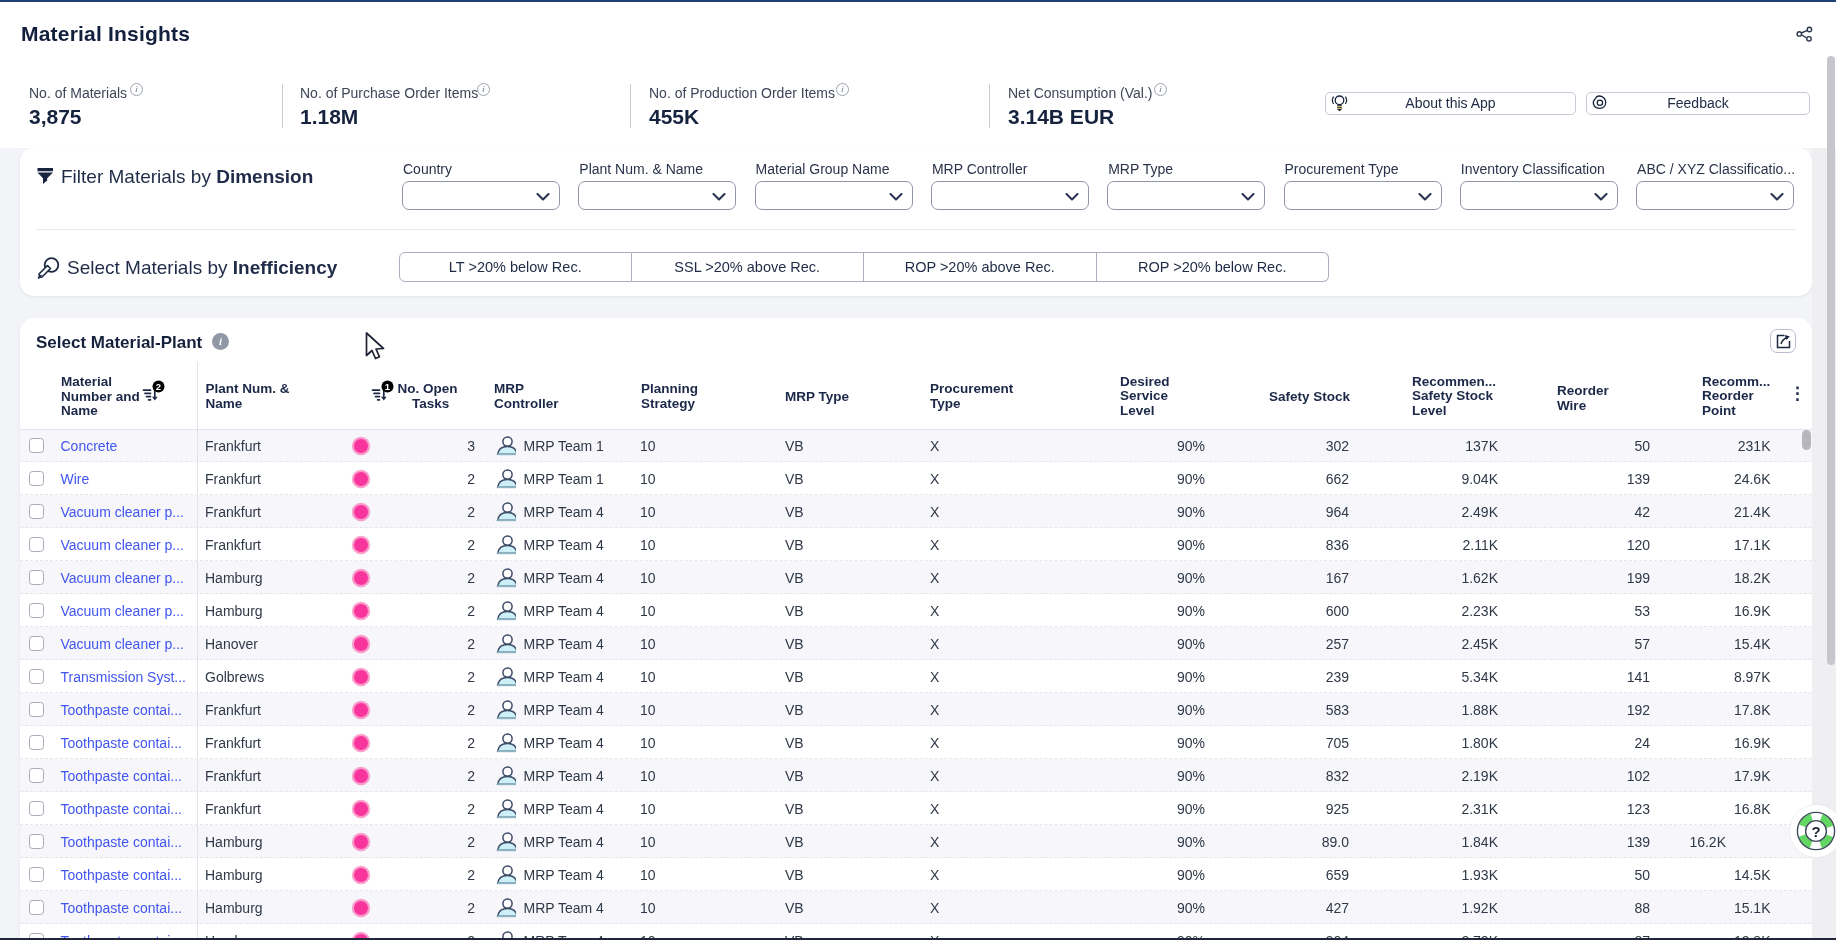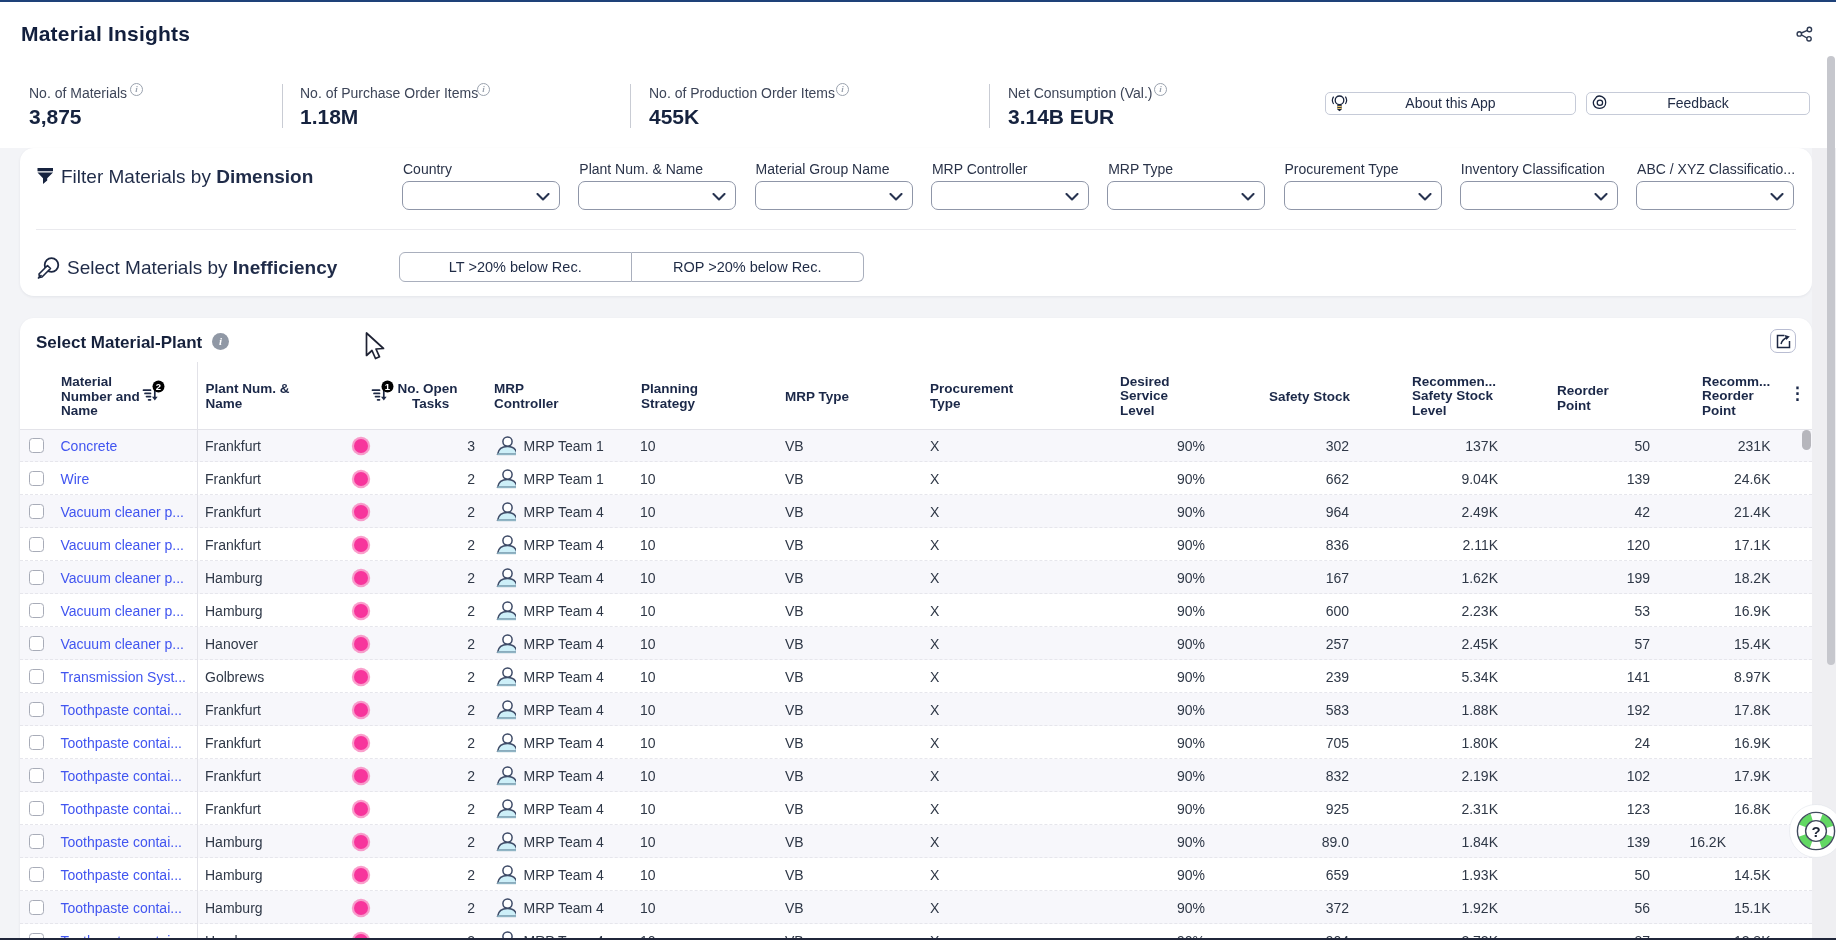--- a/index.html
+++ b/index.html
@@ -146,20 +146,22 @@
 
 <div class="fdiv"></div>
 <svg class="abs" style="left:37px;top:255px" width="25" height="26" viewBox="0 0 25 26">
  <circle cx="14.5" cy="10" r="6.8" fill="none" stroke="#1c2742" stroke-width="1.8"></circle>
  <path d="M2 19 L10.5 10.5 L13.5 13.5 L5 22 L2.5 22.5 Z" fill="#fff" stroke="#1c2742" stroke-width="1.6" stroke-linejoin="round"></path>
  <path d="M1 23.5 L4.5 20" stroke="#1c2742" stroke-width="1.6"></path>
 </svg>
 <div class="ftxt" style="left:67px;top:257px">Select Materials by <b>Inefficiency</b></div>
 <div class="ibtns">
       <span class="ib">LT &gt;20% below Rec.</span>
+      <span class="ib">SSL &gt;20% above Rec.</span>
+      <span class="ib">ROP &gt;20% above Rec.</span>
       <span class="ib">ROP &gt;20% below Rec.</span>
     </div>
 
 <div class="card" style="top:318px;height:652px"></div>
 <div class="t2title">Select Material-Plant</div>
 <div class="t2info">i</div>
 <div class="expbtn">
       <svg width="24" height="22" viewBox="0 0 24 22" style="position:absolute;left:5px;top:4px">
         <g fill="none" stroke="#1c2742" stroke-width="1.5">
           <path d="M8.5 1.5 H1.5 V13.5 H13.5 V7"></path>
@@ -197,21 +199,21 @@
 </svg></div>
 <div class="hc" style="left:397.5px;top:382px;width:62px">No. Open</div>
 <div class="hc" style="left:412px;top:397px">Tasks</div>
 <div class="hc" style="left:494px;top:382px;width:80px">MRP Controller</div>
 <div class="hc" style="left:641px;top:382px;width:70px">Planning Strategy</div>
 <div class="hc" style="left:785px;top:389.5px">MRP Type</div>
 <div class="hc" style="left:930px;top:382px;width:100px">Procurement Type</div>
 <div class="hc" style="left:1120px;top:374.5px;width:60px">Desired Service Level</div>
 <div class="hc" style="left:1260px;top:389.5px;width:90px;text-align:right;white-space:nowrap">Safety Stock</div>
 <div class="hc" style="left:1412px;top:374.5px;width:90px">Recommen... Safety Stock Level</div>
-<div class="hc" style="left:1557px;top:384px;width:60px">Reorder Point</div>
+<div class="hc" style="left:1557px;top:384px;width:60px">Reorder Wire</div>
 <div class="hc" style="left:1702px;top:374.5px;width:75px">Recomm... Reorder Point</div>
 <div class="hc" style="left:1789px;top:387px;font-size:17px;letter-spacing:0;">⋮</div>
 
 <div class="row odd" style="top:429px">
 <span class="cb"></span>
 <span class="c link">Concrete</span>
 <span class="c t" style="left:185px">Frankfurt</span>
 <span class="dot"></span>
 <span class="c t num" style="left:400px;width:55px">3</span>
 <svg class="person" width="21" height="21" viewBox="0 0 21 21">
@@ -511,23 +513,23 @@
 <svg class="person" width="21" height="21" viewBox="0 0 21 21">
         <circle cx="12.5" cy="6.6" r="4.6" fill="#fff" stroke="#3d4a66" stroke-width="1.5"></circle>
         <path d="M2.6 19.2 C3.4 14.6 7 11.6 12.3 11.6 C17.6 11.6 21.3 14.6 22 19.2 Z" fill="#cdeff8" stroke="#3d4a66" stroke-width="1.5"></path>
         <rect x="2.2" y="18.3" width="20.4" height="1.9" fill="#8fb4c4"></rect>
       </svg>
 <span class="c t" style="left:503.5px">MRP Team 4</span>
 <span class="c t" style="left:620px">10</span>
 <span class="c t" style="left:765px">VB</span>
 <span class="c t" style="left:910px">X</span>
 <span class="c t num" style="left:1120px;width:65px">90%</span>
-<span class="c t num" style="left:1240px;width:89px">372</span>
+<span class="c t num" style="left:1240px;width:89px">427</span>
 <span class="c t num" style="left:1390px;width:88px">1.92K</span>
-<span class="c t num" style="left:1550px;width:80px">56</span>
+<span class="c t num" style="left:1550px;width:80px">88</span>
 <span class="c t num" style="left:1660.5px;width:90px">15.1K</span>
 </div>
 <div class="row" style="top:924px">
 <span class="cb"></span>
 <span class="c link">Toothpaste contai...</span>
 <span class="c t" style="left:185px">Hamburg</span>
 <span class="dot"></span>
 <span class="c t num" style="left:400px;width:55px">2</span>
 <svg class="person" width="21" height="21" viewBox="0 0 21 21">
         <circle cx="12.5" cy="6.6" r="4.6" fill="#fff" stroke="#3d4a66" stroke-width="1.5"></circle>

